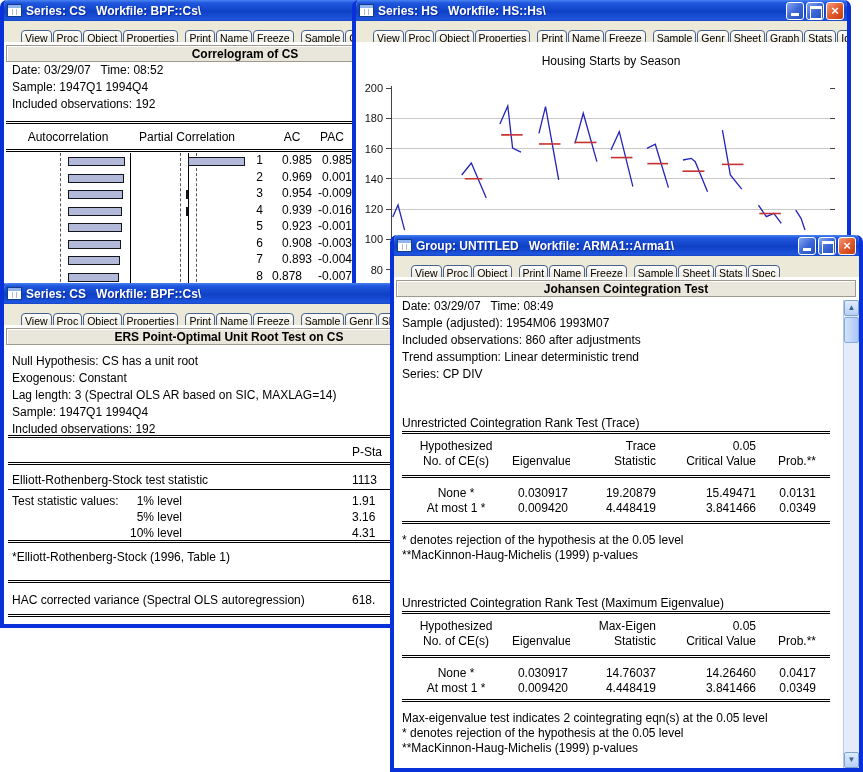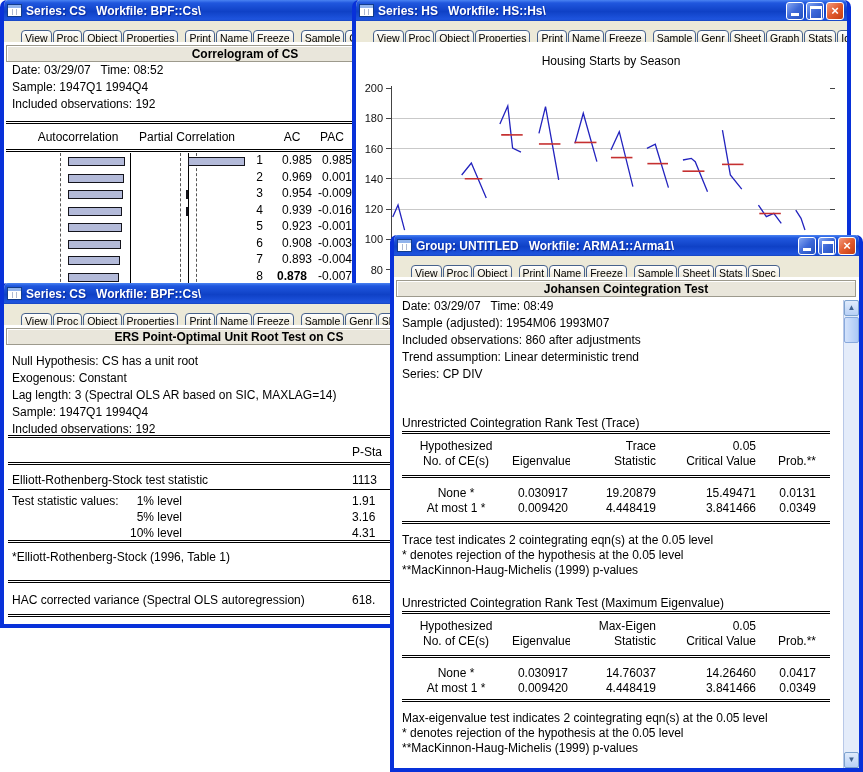--- a/index.html
+++ b/index.html
@@ -89,21 +89,21 @@
           <button class="tbbtn">Sheet</button>
           <button class="tbbtn">Graph</button>
           <button class="tbbtn">Stats</button>
           <button class="tbbtn">Ident</button>
         </span>
       </div>
     <div class="content"></div>
     <div class="hdrstrip">Correlogram of CS</div>
     <div class="lines" style="left:8px;top:62px"><div>Date: 03/29/07   Time: 08:52</div><div>Sample: 1947Q1 1994Q4</div><div>Included observations: 192</div></div>
     <div class="rule dbl" style="left:2px;top:121px;width:478px"></div>
-    <div class="txt ctr" style="left:12px;top:129px;width:124px">Autocorrelation</div>
+    <div class="txt ctr" style="left:2px;top:129px;width:124px">Autocorrelation</div>
     <div class="txt ctr" style="left:130px;top:129px;width:106px">Partial Correlation</div>
     <div class="txt ctr" style="left:268px;top:129px;width:40px">AC</div>
     <div class="txt ctr" style="left:308px;top:129px;width:40px">PAC</div>
     <div class="rule dbl" style="left:2px;top:149px;width:478px"></div>
     <div id="cg-rows">
       <i class="vline dash" style="left:56px"></i>
       <i class="vline sol" style="left:126px"></i>
       <i class="vline dash" style="left:176px"></i>
       <i class="vline sol" style="left:184px"></i>
       <i class="vline dash" style="left:192px"></i>
@@ -133,21 +133,21 @@
         <div class="cg-bar" style="left: 64px; top: 86.5px; width: 52.664px; background: rgb(179, 186, 217);"></div>
         <div class="cg-txt" style="left: 234px; top: 82.5px; width: 25px; text-align: right;">6</div>
         <div class="cg-txt" style="left: 268px; top: 82.5px; width: 40px; text-align: right;">0.908</div>
         <div class="cg-txt" style="left: 312px; top: 82.5px; width: 36px; text-align: right;">-0.003</div>
         <div class="cg-bar" style="left: 64px; top: 103px; width: 51.794px; background: rgb(179, 186, 217);"></div>
         <div class="cg-txt" style="left: 234px; top: 99px; width: 25px; text-align: right;">7</div>
         <div class="cg-txt" style="left: 268px; top: 99px; width: 40px; text-align: right;">0.893</div>
         <div class="cg-txt" style="left: 312px; top: 99px; width: 36px; text-align: right;">-0.004</div>
         <div class="cg-bar" style="left: 64px; top: 119.5px; width: 50.924px; background: rgb(179, 186, 217);"></div>
         <div class="cg-txt" style="left: 234px; top: 115.5px; width: 25px; text-align: right;">8</div>
-        <div class="cg-txt" style="left: 268px; top: 115.5px; width: 40px; text-align: center; font-weight: bold;">0.878</div>
+        <div class="cg-txt" style="left: 268px; top: 115.5px; width: 40px; text-align: left;">0.878</div>
         <div class="cg-txt" style="left: 312px; top: 115.5px; width: 36px; text-align: right;">-0.007</div>
       </div>
   </section>
 
   <section class="win" id="win-hs" style="left:352px;top:0;width:499px;height:380px;z-index:2">
     <div class="titlebar">
       <span class="wicon"></span>
       <span class="wtitle">Series: HS   Workfile: HS::Hs\</span>
       <span class="cbtns">
         <button class="cb mn"></button>
@@ -336,21 +336,21 @@
         <div class="jrow" style="top: 266px;">
           <span class="jc">At most 1 *</span>
           <span class="jc">0.009420</span>
           <span class="jc">4.448419</span>
           <span class="jc">3.841466</span>
           <span class="jc">0.0349</span>
         </div>
       </div>
     <div class="rule dbl" style="left:8px;top:240px;width:428px"></div>
     <div class="rule dbl" style="left:8px;top:286px;width:428px"></div>
-    <div class="lines small" style="left:8px;top:298px"><div>Trace test indicates 2 cointegrating eqn(s) at the 0.05 level</div><div>* denotes rejection of the hypothesis at the 0.05 level</div><div>**MacKinnon-Haug-Michelis (1999) p-values</div></div>
+    <div class="lines small" style="left:8px;top:298px"><div>* denotes rejection of the hypothesis at the 0.05 level</div><div>**MacKinnon-Haug-Michelis (1999) p-values</div></div>
 
     <div class="txt" style="left:8px;top:360px">Unrestricted Cointegration Rank Test (Maximum Eigenvalue)</div>
     <div class="rule dbl" style="left:8px;top:376px;width:428px"></div>
     <div id="jt-max">
         <div class="jrow" style="top: 384px;">
           <span class="jc">Hypothesized</span>
           <span class="jc"></span>
           <span class="jc">Max-Eigen</span>
           <span class="jc">0.05</span>
           <span class="jc"></span>

